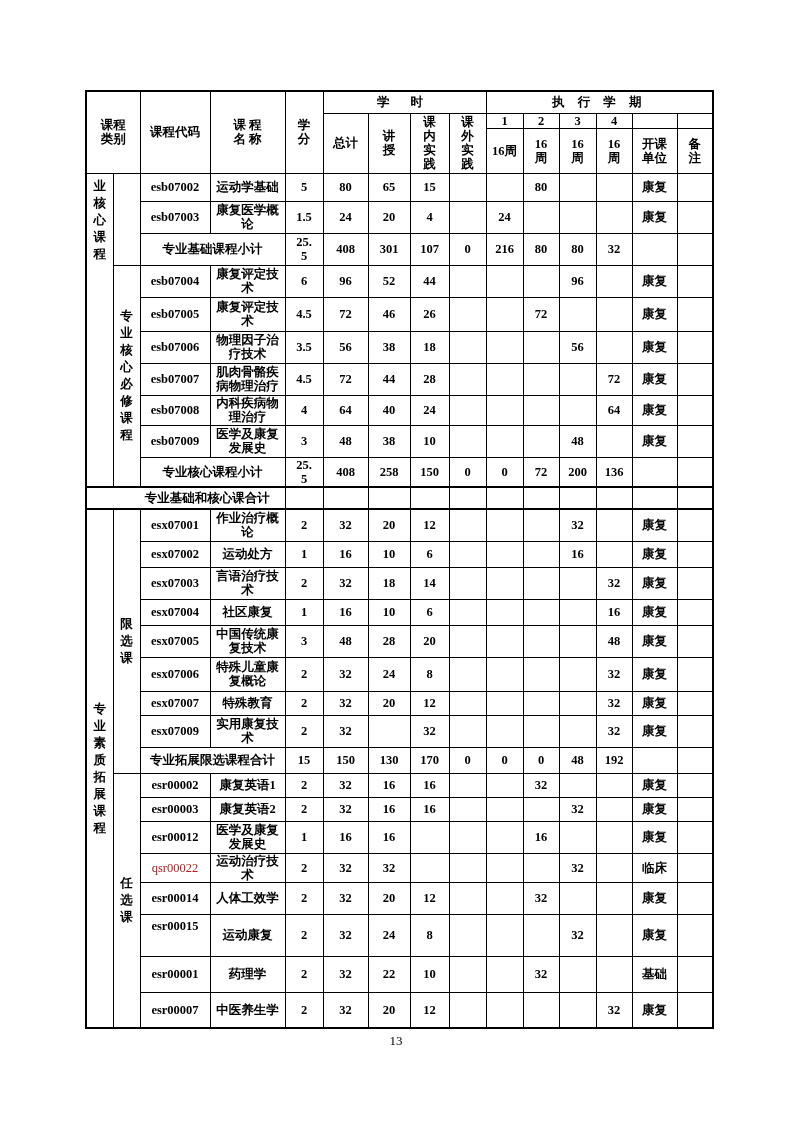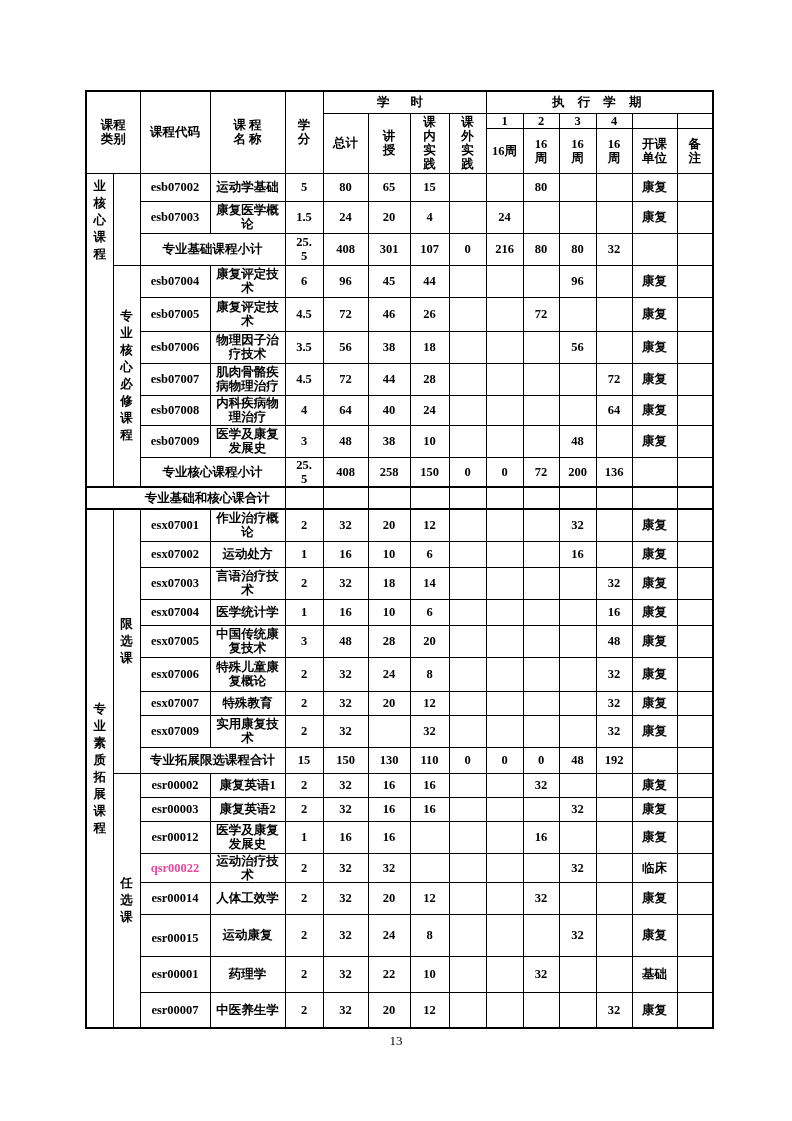--- a/index.html
+++ b/index.html
@@ -5,22 +5,22 @@
   html,body{margin:0;padding:0;background:#e8e8e8;}
   .page{position:relative;width:792px;height:1121px;background:#ffffff;margin:0 auto;overflow:hidden;
         font-family:"Liberation Serif","DejaVu Serif",serif;color:#000;}
   table.curriculum{position:absolute;left:85px;top:90px;border-collapse:collapse;table-layout:fixed;
         width:627px;border:2px solid #000;}
   td{border:1px solid #000;text-align:center;vertical-align:middle;
      font-size:12.5px;font-weight:bold;line-height:14px;padding:0 2px;
      white-space:pre-line;overflow:hidden;}
   td.vcat{line-height:17px;padding:0;}
   td.vtop{vertical-align:top;padding-top:4px;}
-  td.codetop{vertical-align:top;padding-top:16px;}
-  td.light{font-weight:bold;color:#ec4899;}
+  td.codetop{vertical-align:top;padding-top:4px;}
+  td.light{font-weight:normal;color:#b91c1c;}
   td.gap1{letter-spacing:9px;}
   td.gap2{letter-spacing:5px;}
   tr.heavy-top td{border-top:2px solid #000;}
   tr.heavy-bottom td{border-bottom:2px solid #000;padding-left:45px;}
   .page-number{position:absolute;left:0;top:1033px;width:100%;text-align:center;
      font-size:13px;font-weight:normal;}
 </style>
 </head>
 <body>
 
@@ -146,21 +146,21 @@
 核
 心
 必
 修
 课
 程</td>
 <td>esb07004</td>
           <td>康复评定技术</td>
           <td>6</td>
           <td>96</td>
-          <td>45</td>
+          <td>52</td>
           <td>44</td>
           <td></td>
           <td></td>
           <td></td>
           <td>96</td>
           <td></td>
           <td>康复</td>
           <td></td>
 </tr>
 <tr style="height:34px">
@@ -319,21 +319,21 @@
           <td></td>
           <td></td>
           <td></td>
           <td></td>
           <td>32</td>
           <td>康复</td>
           <td></td>
 </tr>
 <tr style="height:26px">
 <td>esx07004</td>
-          <td>医学统计学</td>
+          <td>社区康复</td>
           <td>1</td>
           <td>16</td>
           <td>10</td>
           <td>6</td>
           <td></td>
           <td></td>
           <td></td>
           <td></td>
           <td>16</td>
           <td>康复</td>
@@ -397,21 +397,21 @@
           <td></td>
           <td>32</td>
           <td>康复</td>
           <td></td>
 </tr>
 <tr style="height:26px">
 <td colspan="2">专业拓展限选课程合计</td>
           <td>15</td>
           <td>150</td>
           <td>130</td>
-          <td>110</td>
+          <td>170</td>
           <td>0</td>
           <td>0</td>
           <td>0</td>
           <td>48</td>
           <td>192</td>
           <td></td>
           <td></td>
 </tr>
 <tr style="height:24px">
 <td rowspan="8" class="vcat">任

